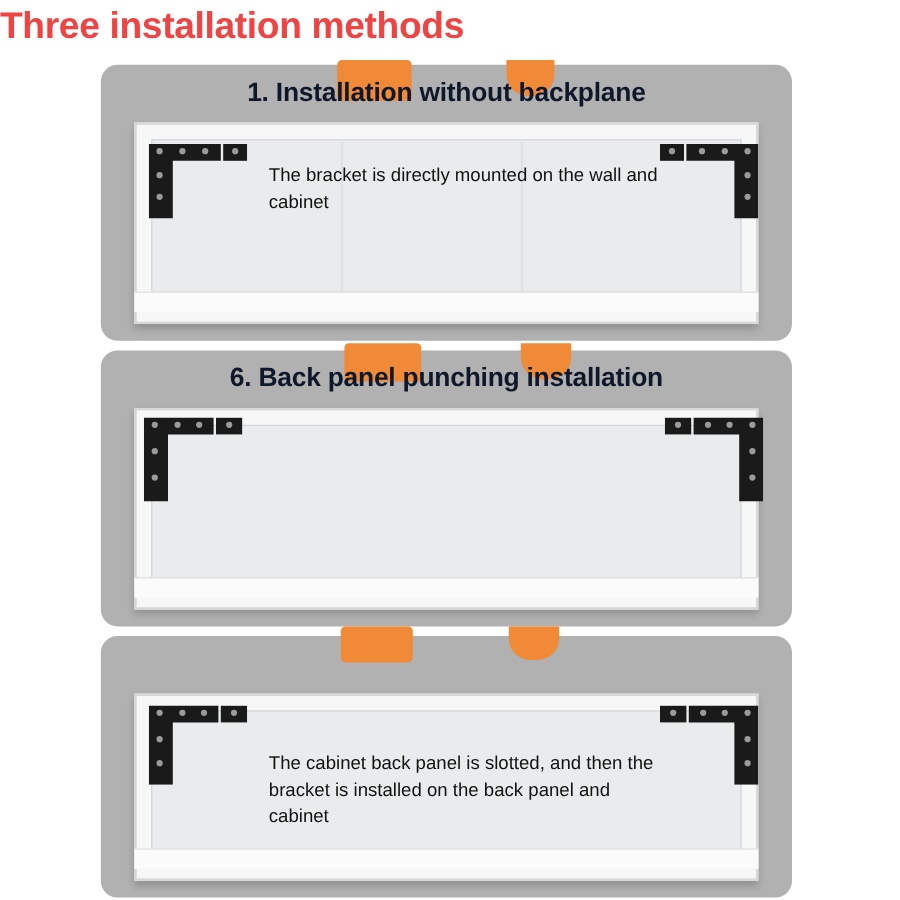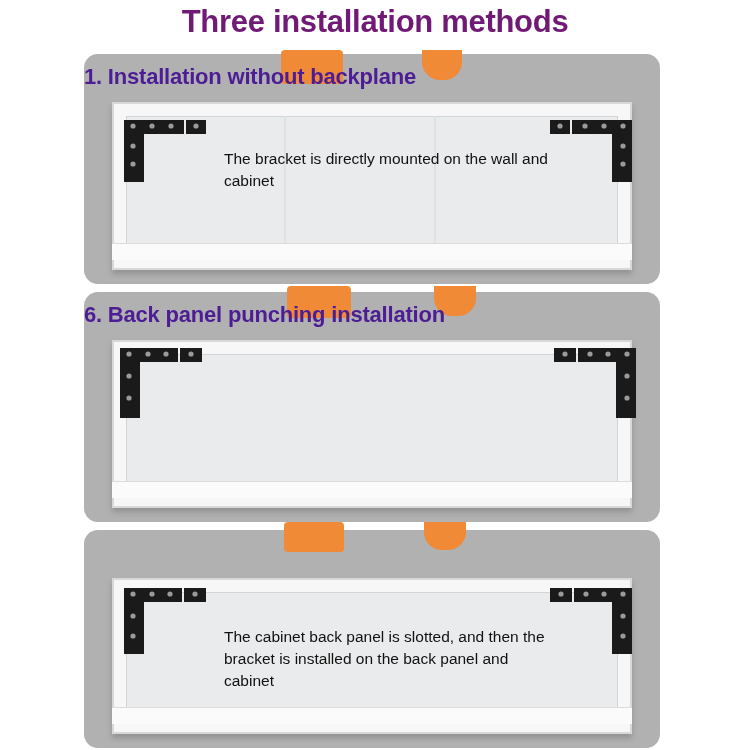--- a/index.html
+++ b/index.html
@@ -17,45 +17,46 @@
     position: relative;
     width: 750px;
     height: 750px;
     background: #ffffff;
   }
   .main-title {
     position: absolute;
     top: 4px;
     left: 0;
     width: 750px;
-    text-align: center;
+    text-align: left;
     font-size: 31px;
     font-weight: bold;
-    color: #701a75;
+    color: #ef4444;
     letter-spacing: -0.3px;
   }
   .panel {
     position: absolute;
     left: 84px;
     width: 576px;
     background: #b1b1b1;
     border-radius: 14px;
   }
   .panel-1 { top: 54px; height: 230px; }
   .panel-2 { top: 292px; height: 230px; }
   .panel-3 { top: 530px; height: 218px; }
 
   .panel-title {
     position: absolute;
     top: 10px;
     left: 0;
     width: 100%;
+    text-align: center;
     font-size: 22px;
     font-weight: bold;
-    color: #4c1d95;
+    color: #0f172a;
     z-index: 6;
     letter-spacing: -0.2px;
   }
 
   
   .blob {
     position: absolute;
     background: #f08a37;
     border-radius: 4px;
     z-index: 2;
@@ -111,21 +112,21 @@
     z-index: 5;
   }
   .desc {
     position: absolute;
     z-index: 5;
     font-size: 15.5px;
     line-height: 1.42;
     color: #111111;
     font-weight: 400;
   }
-  .desc-1 { left: 140px; top: 94px; width: 330px; }
+  .desc-1 { left: 140px; top: 82px; width: 330px; }
   .desc-2 { left: 130px; top: 108px; width: 355px; }
   .desc-3 { left: 140px; top: 96px; width: 330px; }
 </style>
 </head>
 <body>
 
 <div class="page">
 
   <div class="main-title">Three installation methods</div>
 

